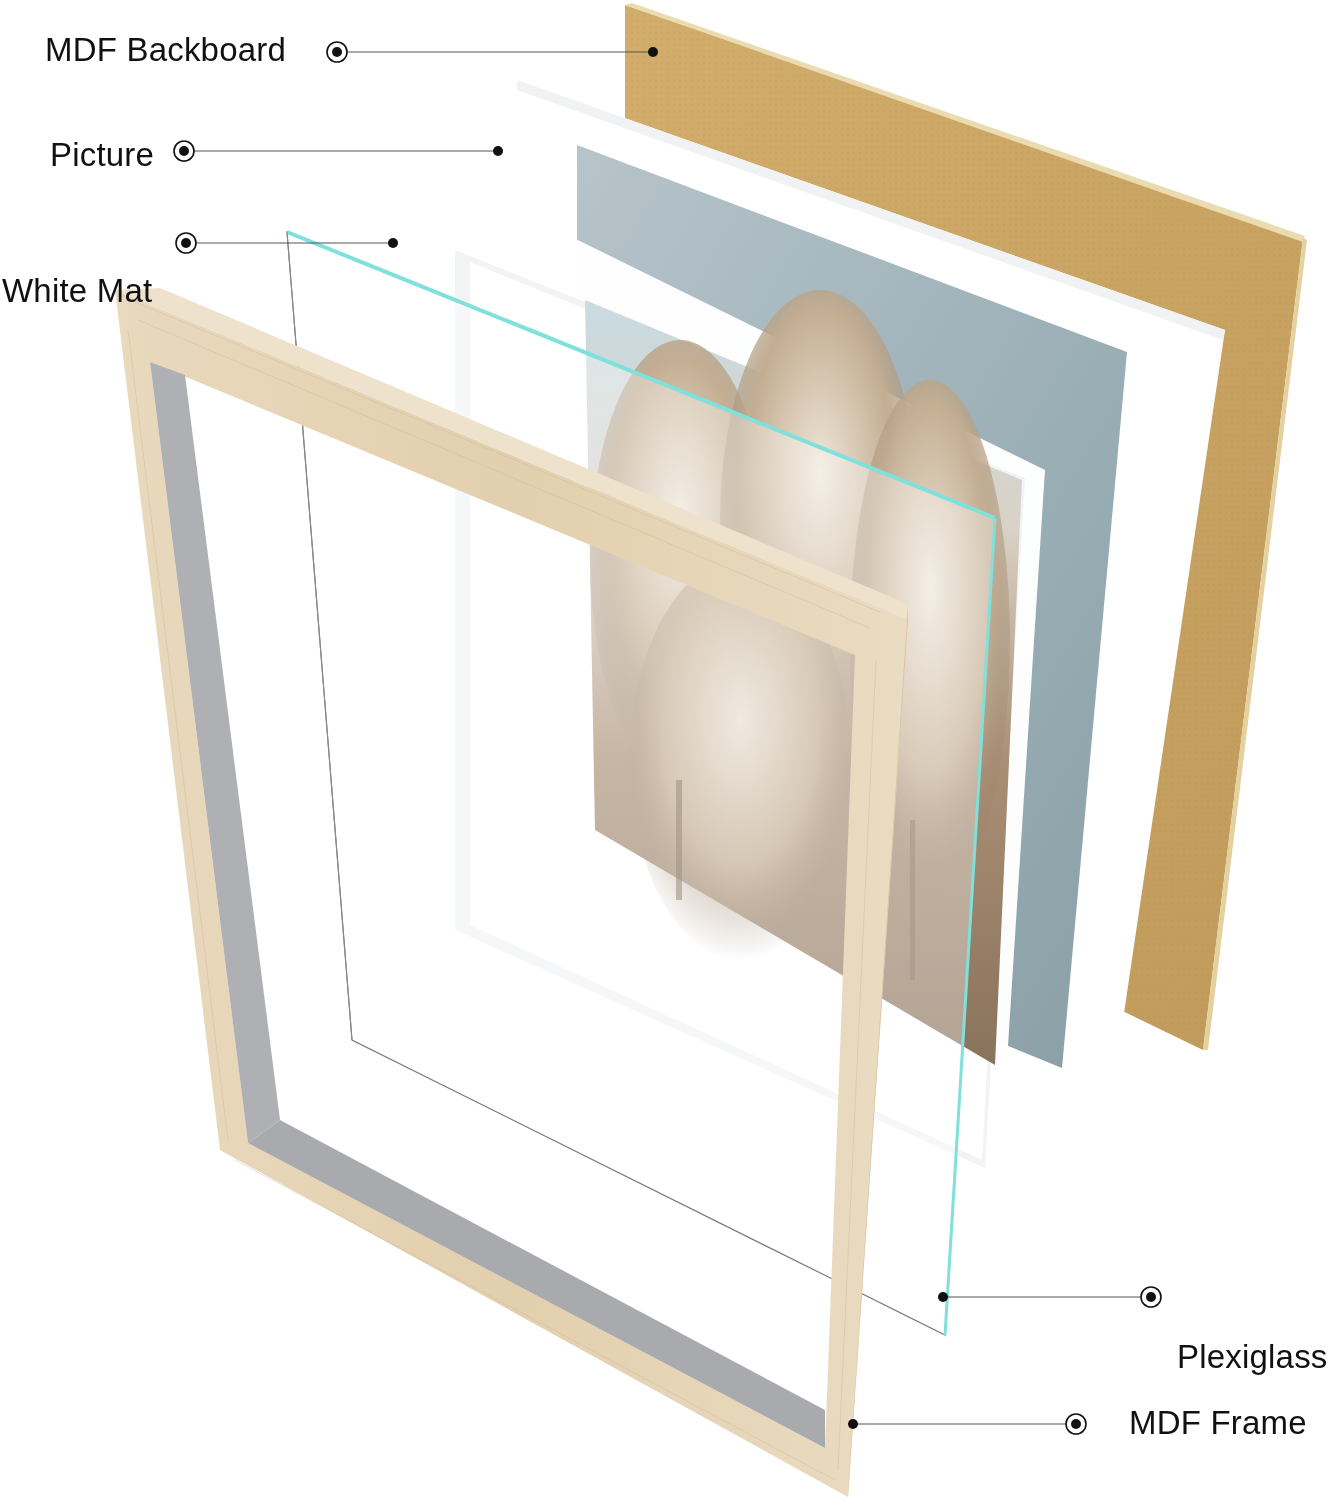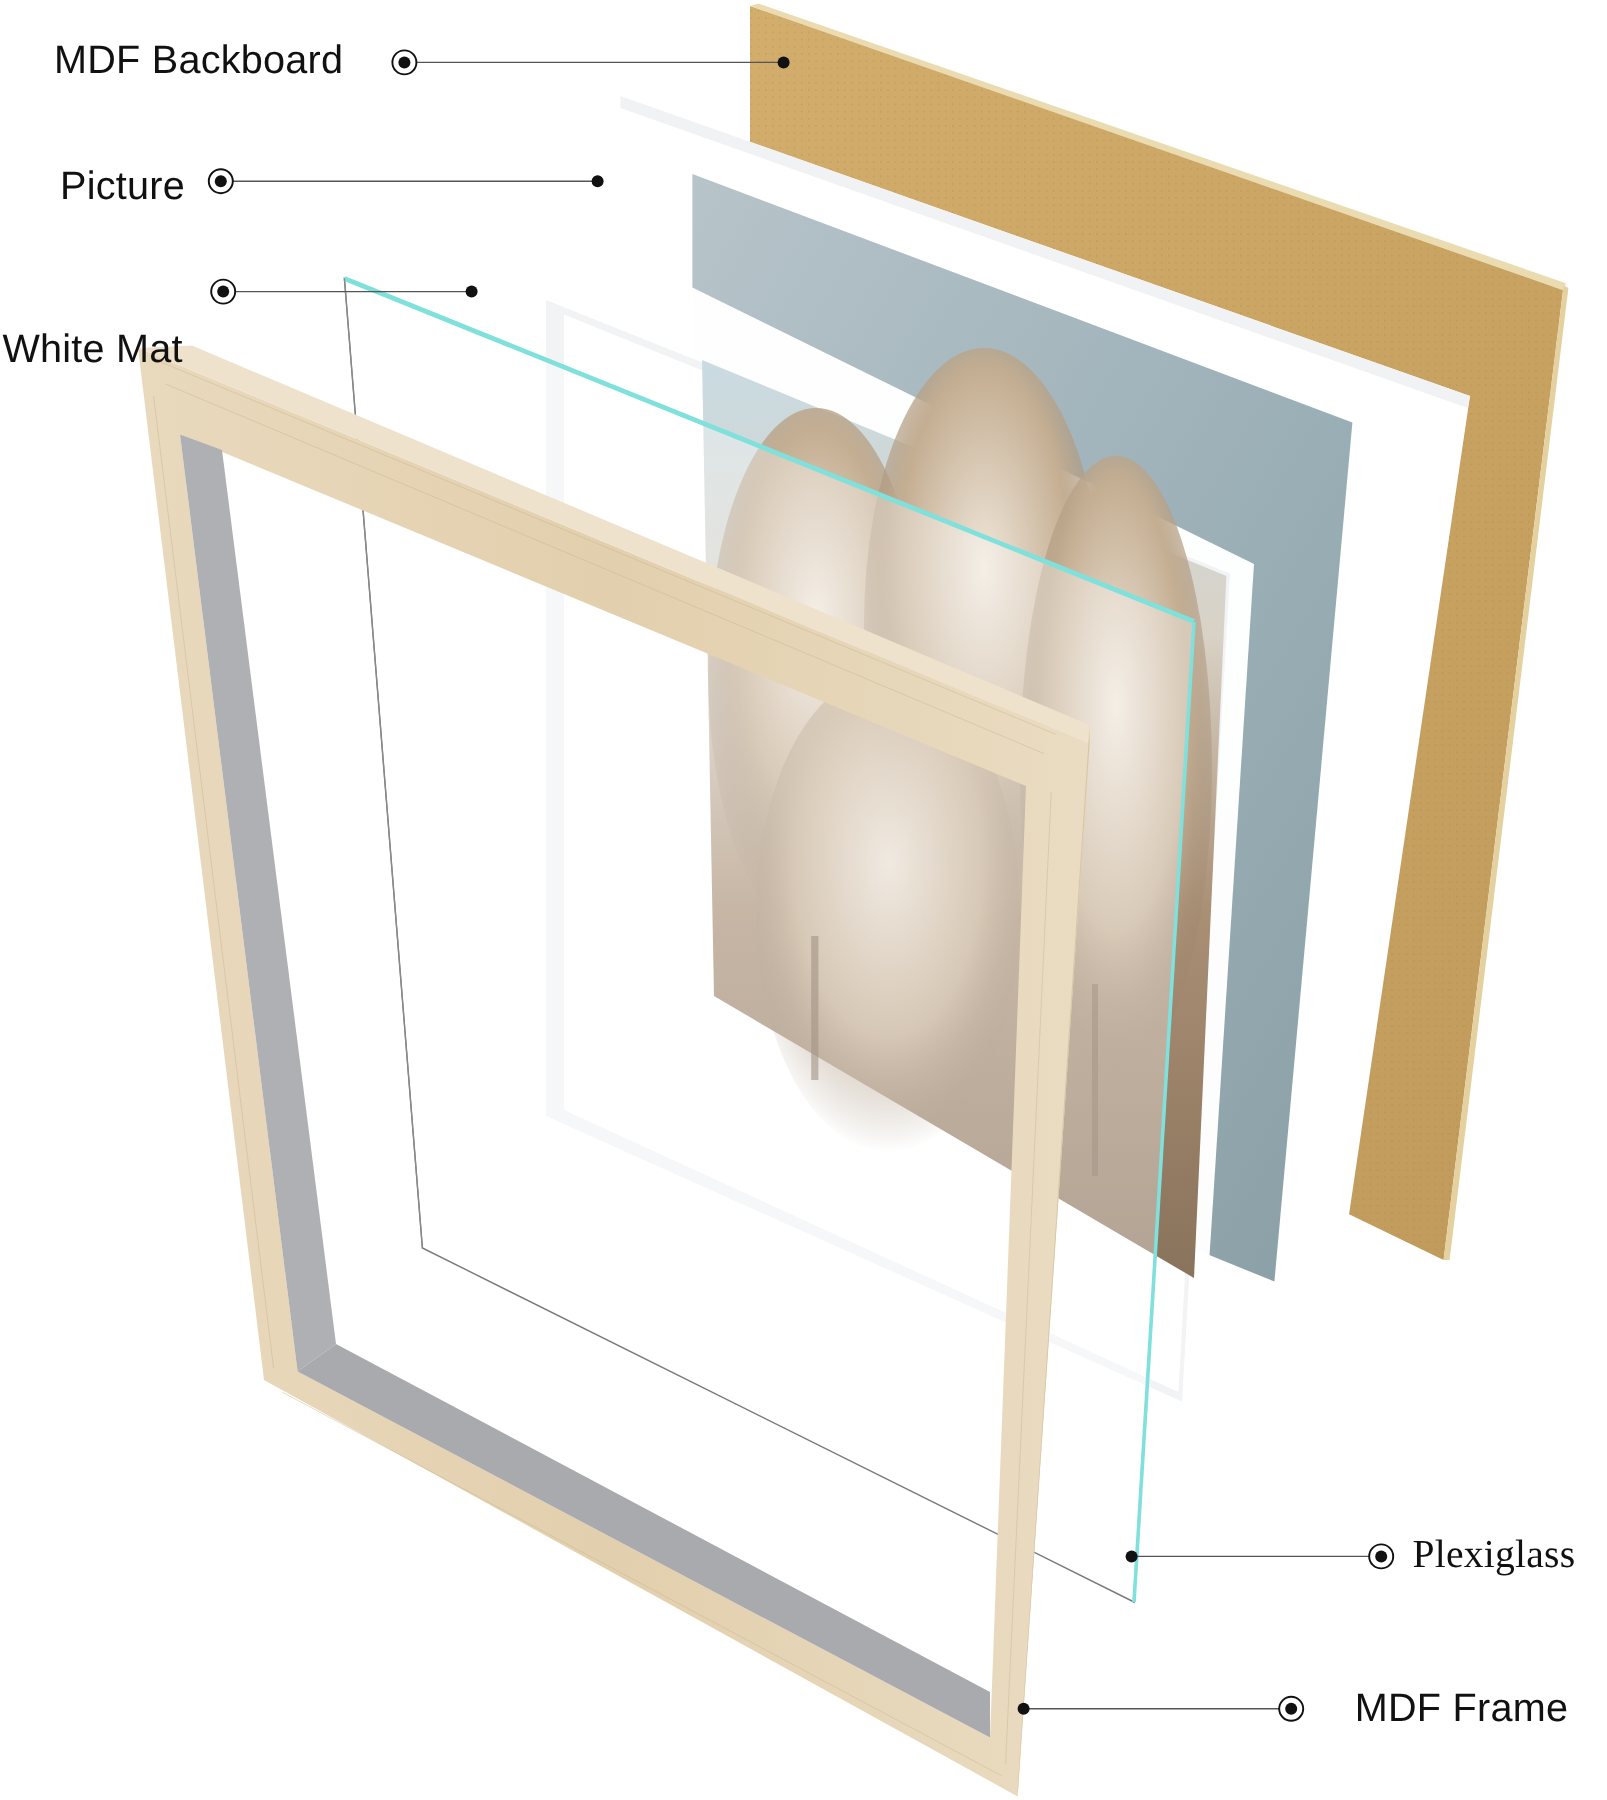--- a/index.html
+++ b/index.html
@@ -142,15 +142,15 @@
           <circle cx="1076" cy="1424" r="10" fill="#fff" stroke="#111" stroke-width="1.6"></circle>
           <circle cx="1076" cy="1424" r="5" fill="#111"></circle>
         </g>
     </g>
   </svg>
 
   
   <div class="label" style="left:45px; top:33px;">MDF Backboard</div>
   <div class="label" style="left:50px; top:138px;">Picture</div>
   <div class="label" style="left:2px;  top:226px;margin-top:48px;">White Mat</div>
-  <div class="label" style="left:1177px; top:1280px;font-family:Liberation Serif, serif;">Plexiglass</div>
+  <div class="label" style="left:1177px; top:1340px;">Plexiglass</div>
   <div class="label" style="left:1129px; top:1406px;text-align:right;">MDF Frame</div>
 </div>
 
 </body></html>

